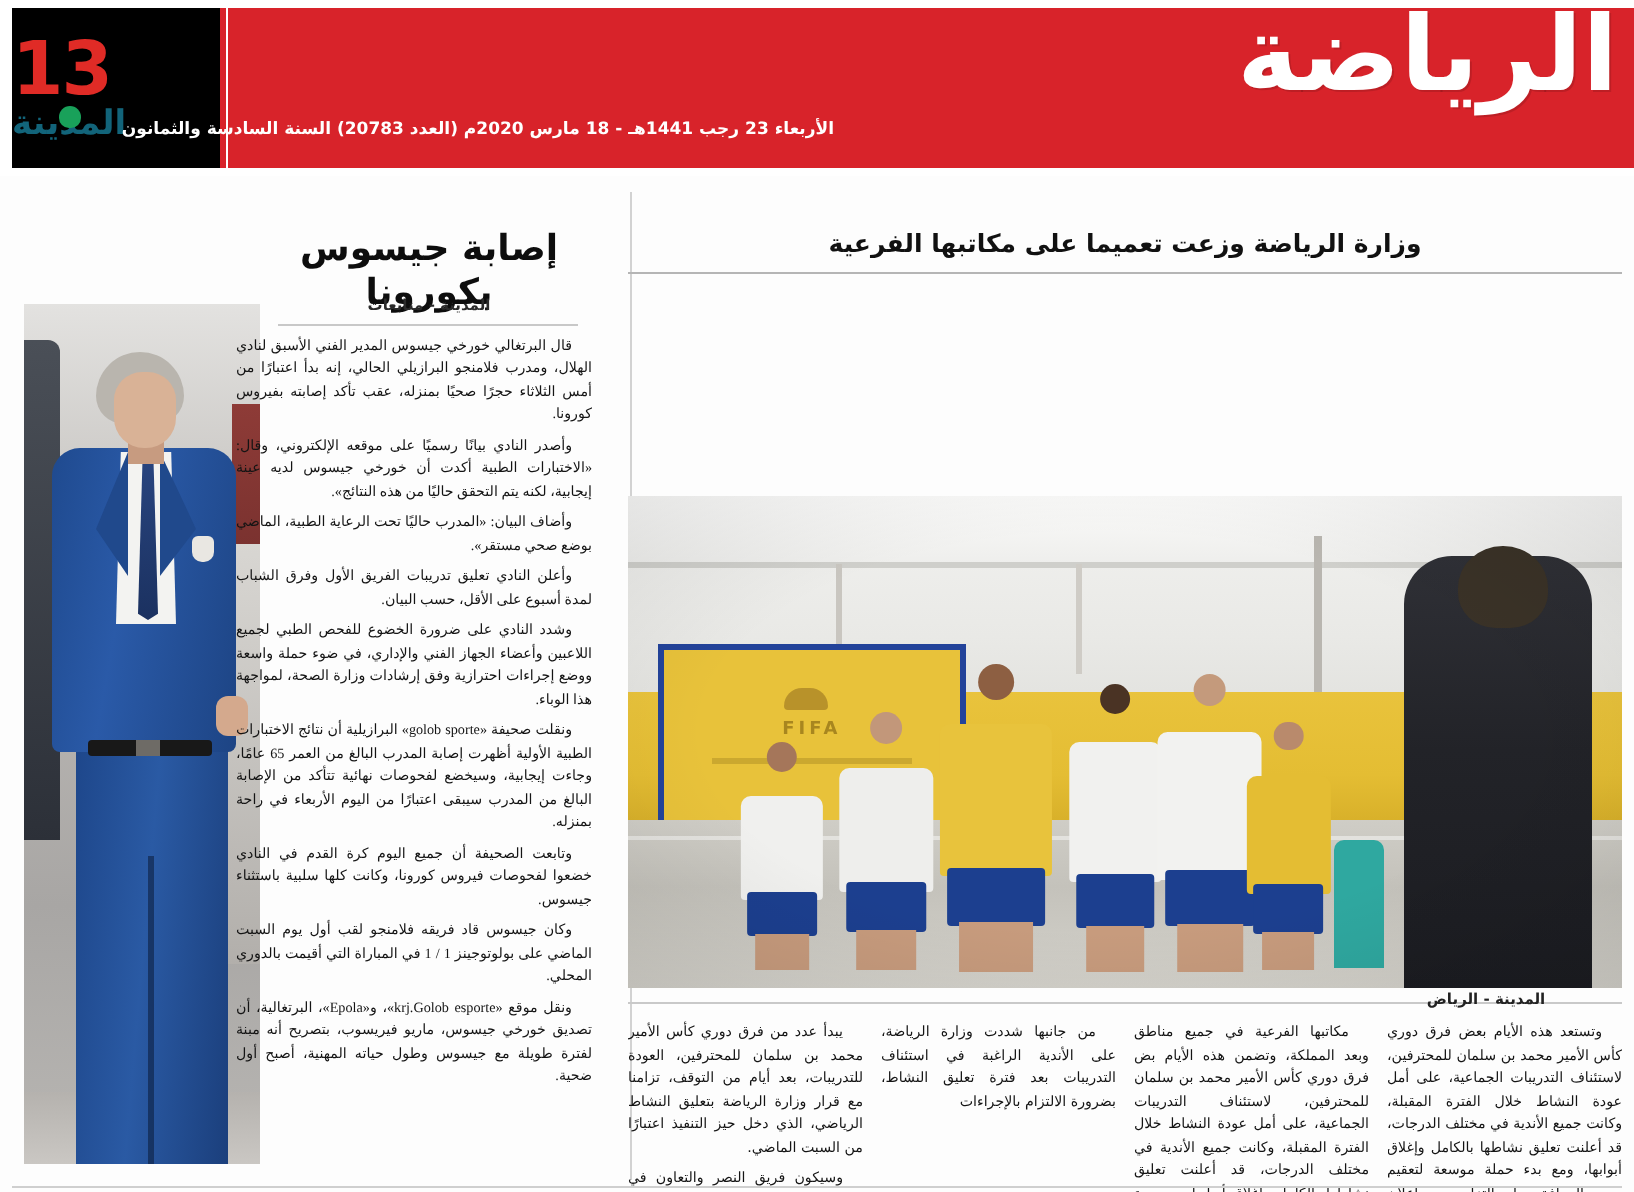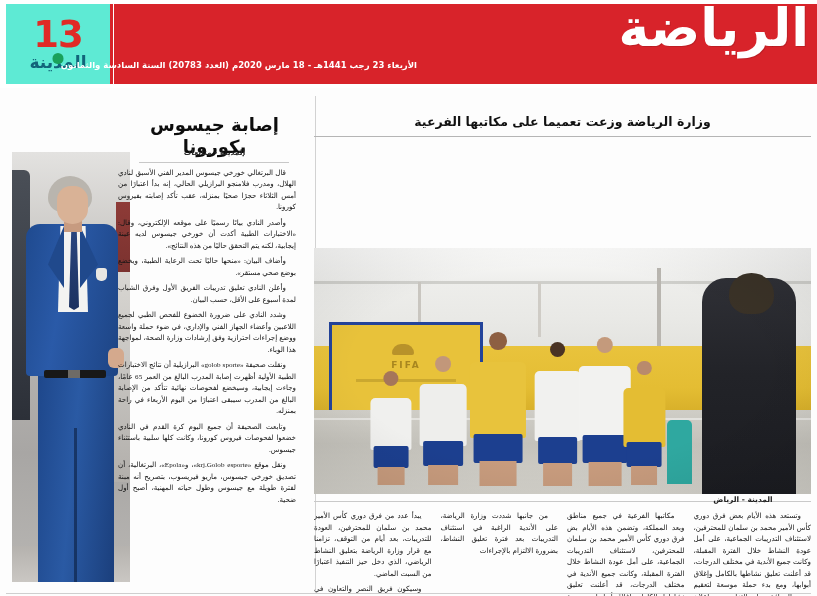--- a/index.html
+++ b/index.html
@@ -33,26 +33,26 @@
     right: 0; top: 4px;
     width: 703px;
     height: 80px;
     background: #d8232a;
   }
   .masthead-logo-box {
     position: absolute;
     left: 6px; top: 4px;
     width: 107px;
     height: 80px;
-    background: #5eead4;
+    background: #000000;
     border-right: 3px solid #d8232a;
     box-sizing: border-box;
     display: flex;
     flex-direction: column;
-    align-items: center;
+    align-items: flex-end;
     justify-content: center;
   }
   .logo-num {
     color: #e02b26;
     font-weight: 700;
     font-size: 37px;
     line-height: 0.95;
     letter-spacing: -1px;
     font-family: "DejaVu Sans", sans-serif;
   }
@@ -477,25 +477,26 @@
         <div class="lp-hand"></div>
         <div class="lp-neck"></div>
         <div class="lp-hair"></div>
         <div class="lp-face"></div>
       </div>
     </div>
 
     <div class="left-body">
       <p>قال البرتغالي خورخي جيسوس المدير الفني الأسبق لنادي الهلال، ومدرب فلامنجو البرازيلي الحالي، إنه بدأ اعتبارًا من أمس الثلاثاء حجرًا صحيًا بمنزله، عقب تأكد إصابته بفيروس كورونا.</p>
       <p>وأصدر النادي بيانًا رسميًا على موقعه الإلكتروني، وقال: «الاختبارات الطبية أكدت أن خورخي جيسوس لديه عينة إيجابية، لكنه يتم التحقق حاليًا من هذه النتائج».</p>
-      <p>وأضاف البيان: «منحها حاليًا تحت الرعاية الطبية، ويخضع بوضع صحي مستقر».</p>
+      <p>وأضاف البيان: «المدرب حاليًا تحت الرعاية الطبية، الماضي بوضع صحي مستقر».</p>
       <p>وأعلن النادي تعليق تدريبات الفريق الأول وفرق الشباب لمدة أسبوع على الأقل، حسب البيان.</p>
       <p>وشدد النادي على ضرورة الخضوع للفحص الطبي لجميع اللاعبين وأعضاء الجهاز الفني والإداري، في ضوء حملة واسعة ووضع إجراءات احترازية وفق إرشادات وزارة الصحة، لمواجهة هذا الوباء.</p>
       <p>ونقلت صحيفة «golob sporte» البرازيلية أن نتائج الاختبارات الطبية الأولية أظهرت إصابة المدرب البالغ من العمر 65 عامًا، وجاءت إيجابية، وسيخضع لفحوصات نهائية تتأكد من الإصابة البالغ من المدرب سيبقى اعتبارًا من اليوم الأربعاء في راحة بمنزله.</p>
       <p>وتابعت الصحيفة أن جميع اليوم كرة القدم في النادي خضعوا لفحوصات فيروس كورونا، وكانت كلها سلبية باستثناء جيسوس.</p>
+      <p>وكان جيسوس قاد فريقه فلامنجو لقب أول يوم السبت الماضي على بولوتوجينز 1 / 1 في المباراة التي أقيمت بالدوري المحلي.</p>
       <p>ونقل موقع «krj.Golob esporte»، و«Epola»، البرتغالية، أن تصديق خورخي جيسوس، ماريو فيريسوب، بتصريح أنه مبنة لفترة طويلة مع جيسوس وطول حياته المهنية، أصبح أول ضحية.</p>
     </div>
   </div>
 
   <div class="vdivider"></div>
 
   <div class="main-col">
 
     <div class="main-kicker">وزارة الرياضة وزعت تعميما على مكاتبها الفرعية</div>
     <div class="main-kicker-rule"></div>

